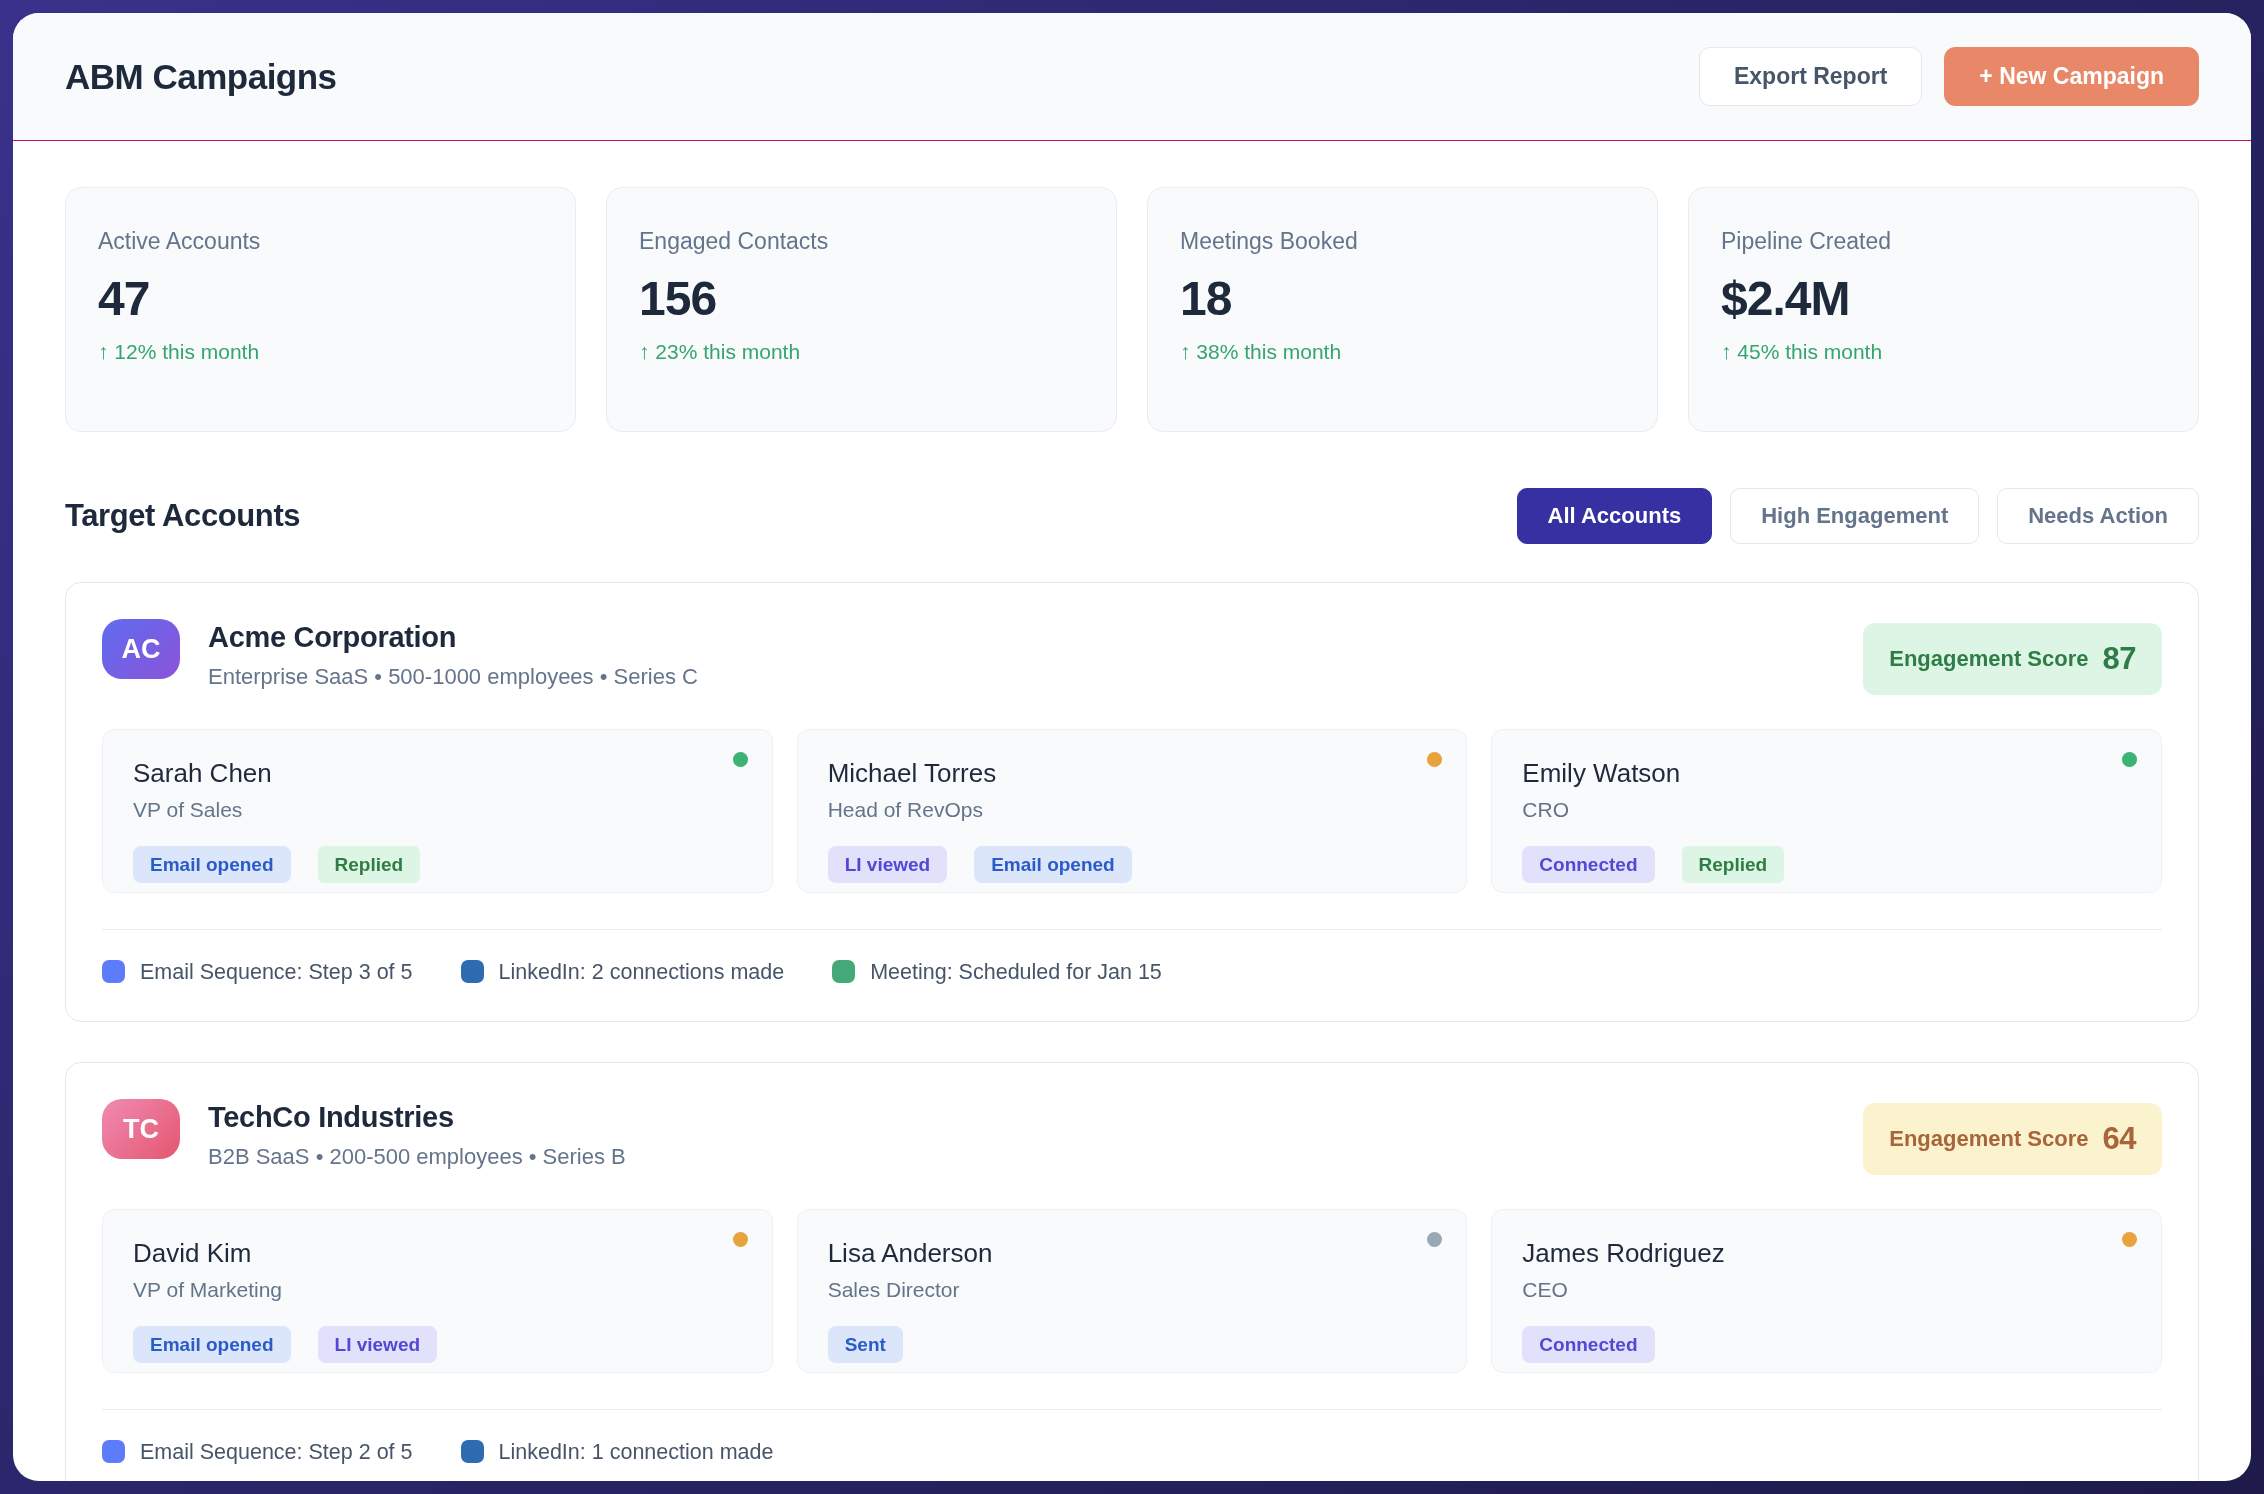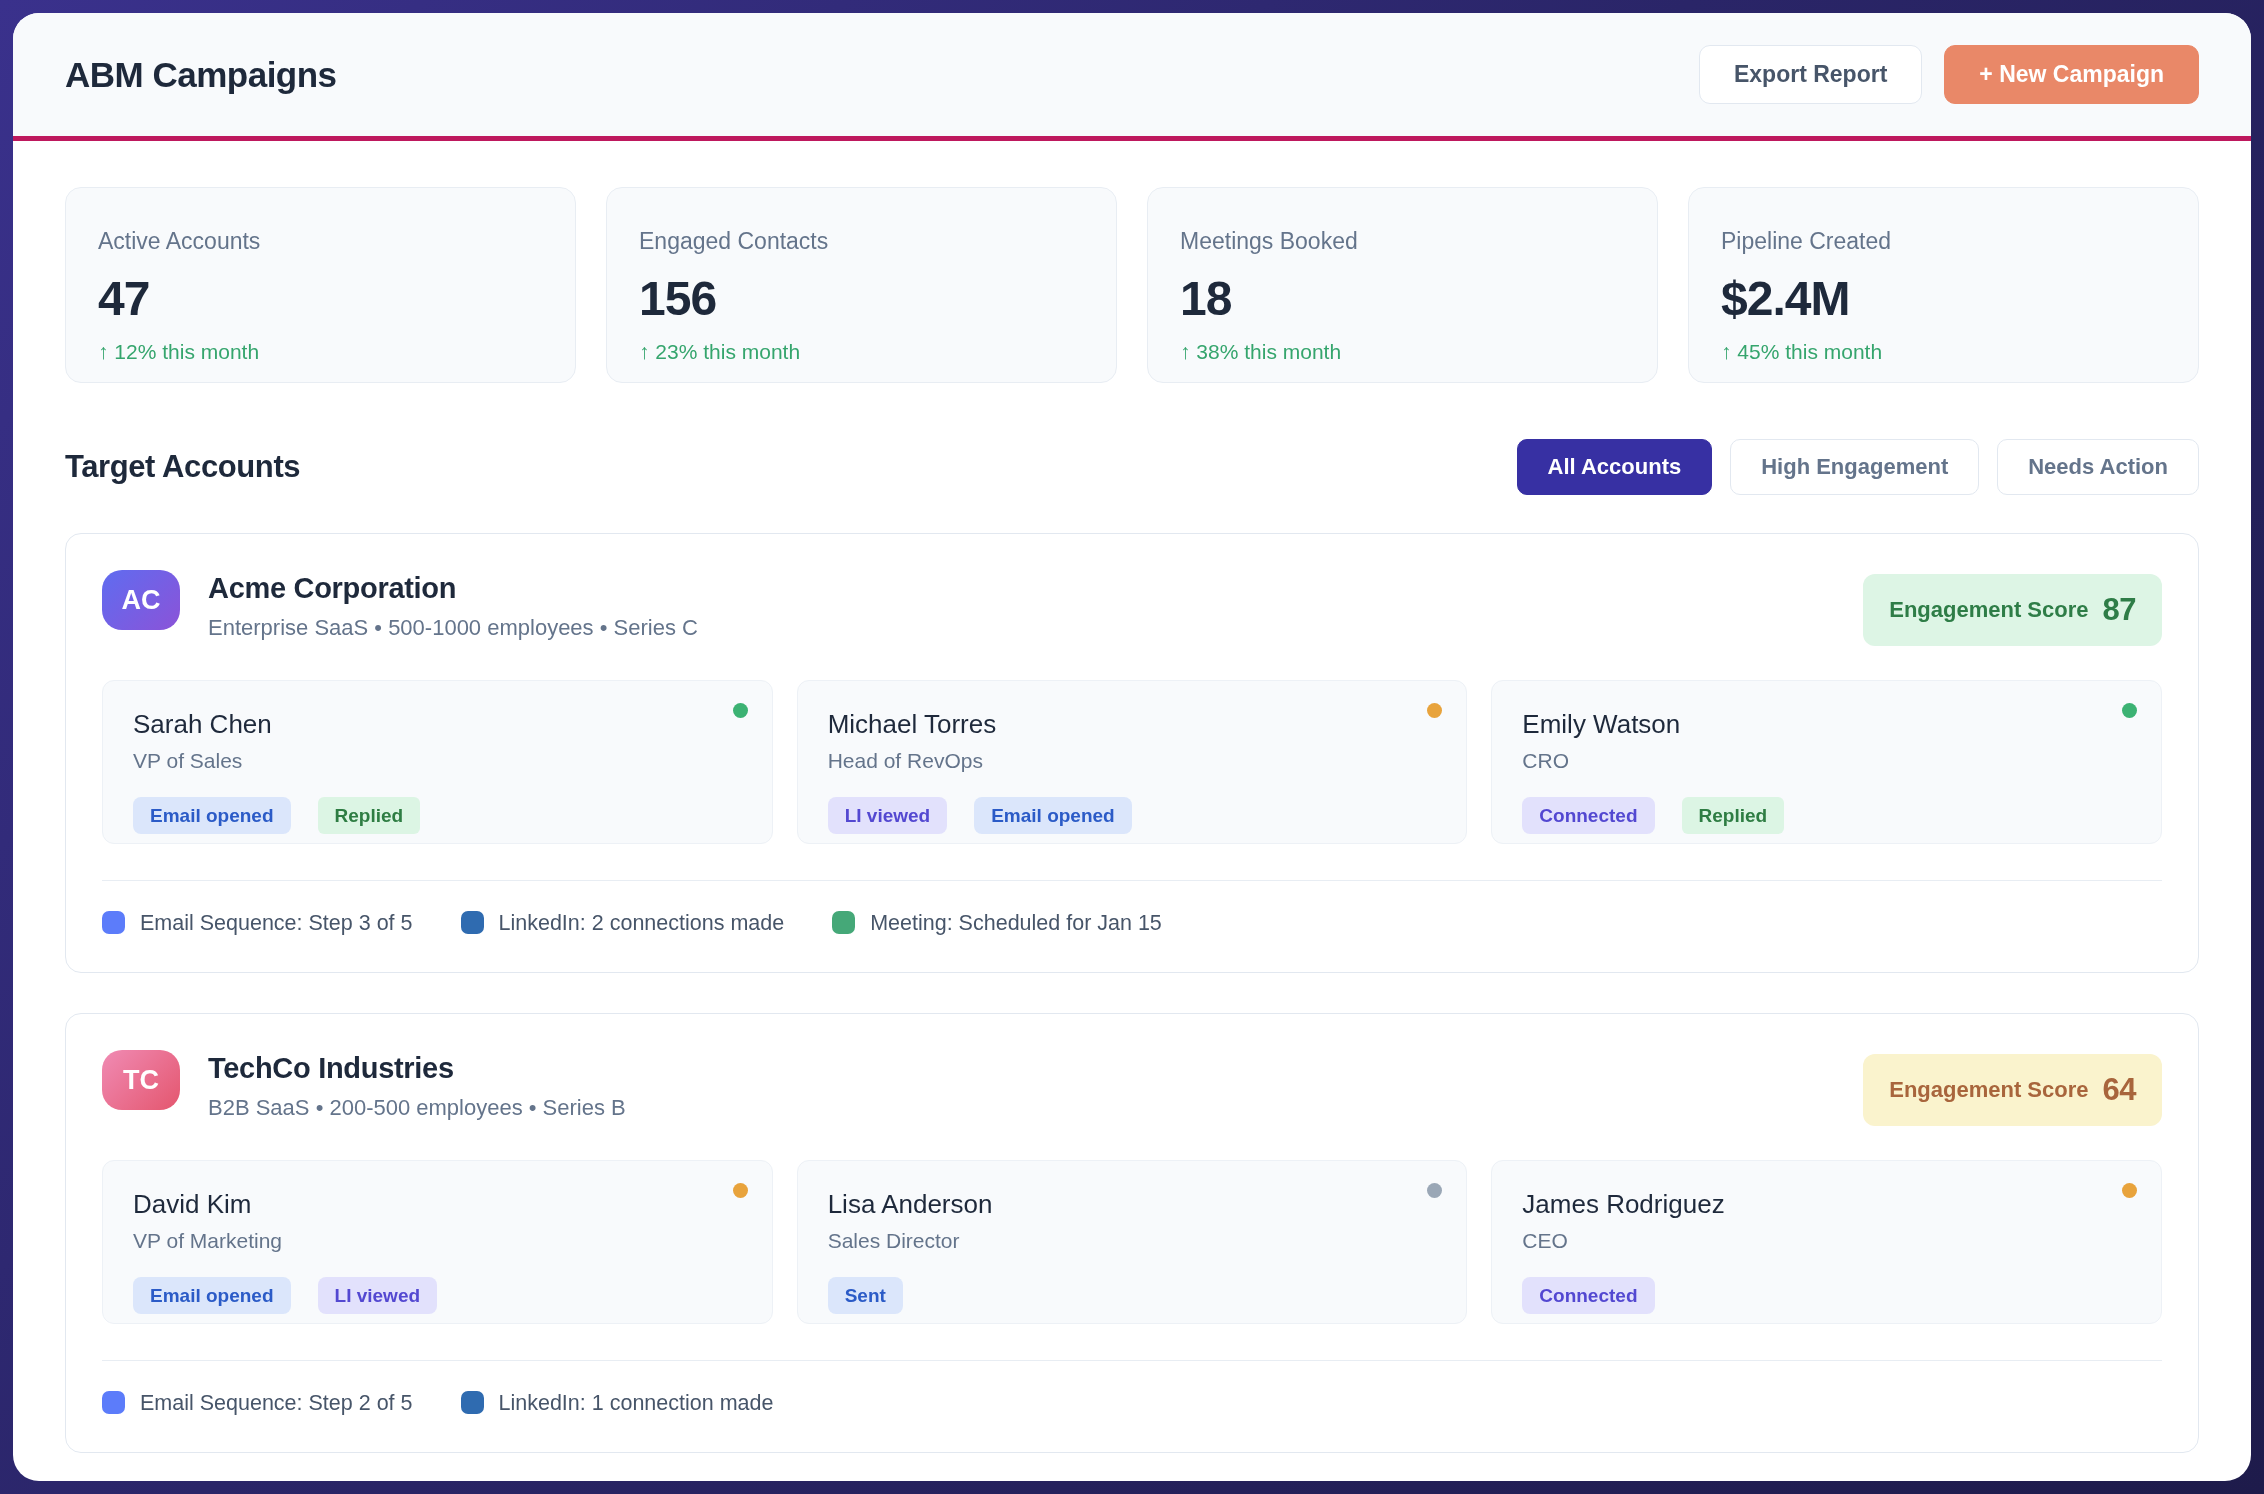--- a/index.html
+++ b/index.html
@@ -16,42 +16,42 @@
   .page {
     width: 100%; height: 100%;
     background: #ffffff;
     border-radius: 26px;
     overflow: hidden;
     display: flex; flex-direction: column;
   }
   
   .header {
     background: #f8fafc;
-    border-bottom: 5px solid #be185d;
+    border-bottom: 1px solid #be185d;
     height: 128px; flex: 0 0 128px;
     padding: 0 52px;
     display: flex; align-items: center; justify-content: space-between;
   }
   .page-title { font-size: 35px; font-weight: 800; color: #1e293b; letter-spacing: -0.5px; }
   .header-actions { display: flex; gap: 22px; }
   .btn {
     font-family: inherit;
     font-size: 23px; font-weight: 700;
     padding: 17px 34px; border-radius: 11px;
     cursor: pointer; line-height: 1;
   }
   .btn-secondary { background: #ffffff; color: #475569; border: 1px solid #e2e8f0; }
   .btn-primary { background: #e98868; color: #ffffff; border: 1px solid #e98868; }
   
   .content { padding: 46px 52px 0 52px; flex: 1; }
   
   .stats { display: grid; grid-template-columns: repeat(4, 1fr); gap: 30px; margin-bottom: 56px; }
   .stat-card {
     background: #f8fafc; border: 1px solid #e8edf3; border-radius: 16px;
-    padding: 40px 32px; height: 196px;
+    padding: 40px 32px; height: 245px;
   }
   .stat-label { font-size: 23px; font-weight: 500; color: #64748b; }
   .stat-value { font-size: 48px; font-weight: 800; color: #1e293b; margin: 16px 0 14px; letter-spacing: -1px; }
   .stat-delta { font-size: 21px; font-weight: 500; color: #35a56d; }
   
   .section-head { display: flex; align-items: center; justify-content: space-between; margin-bottom: 38px; }
   .section-title { font-size: 31px; font-weight: 800; color: #1e293b; letter-spacing: -0.4px; }
   .tabs { display: flex; gap: 18px; }
   .tab {
     font-family: inherit; font-size: 22px; font-weight: 600;

